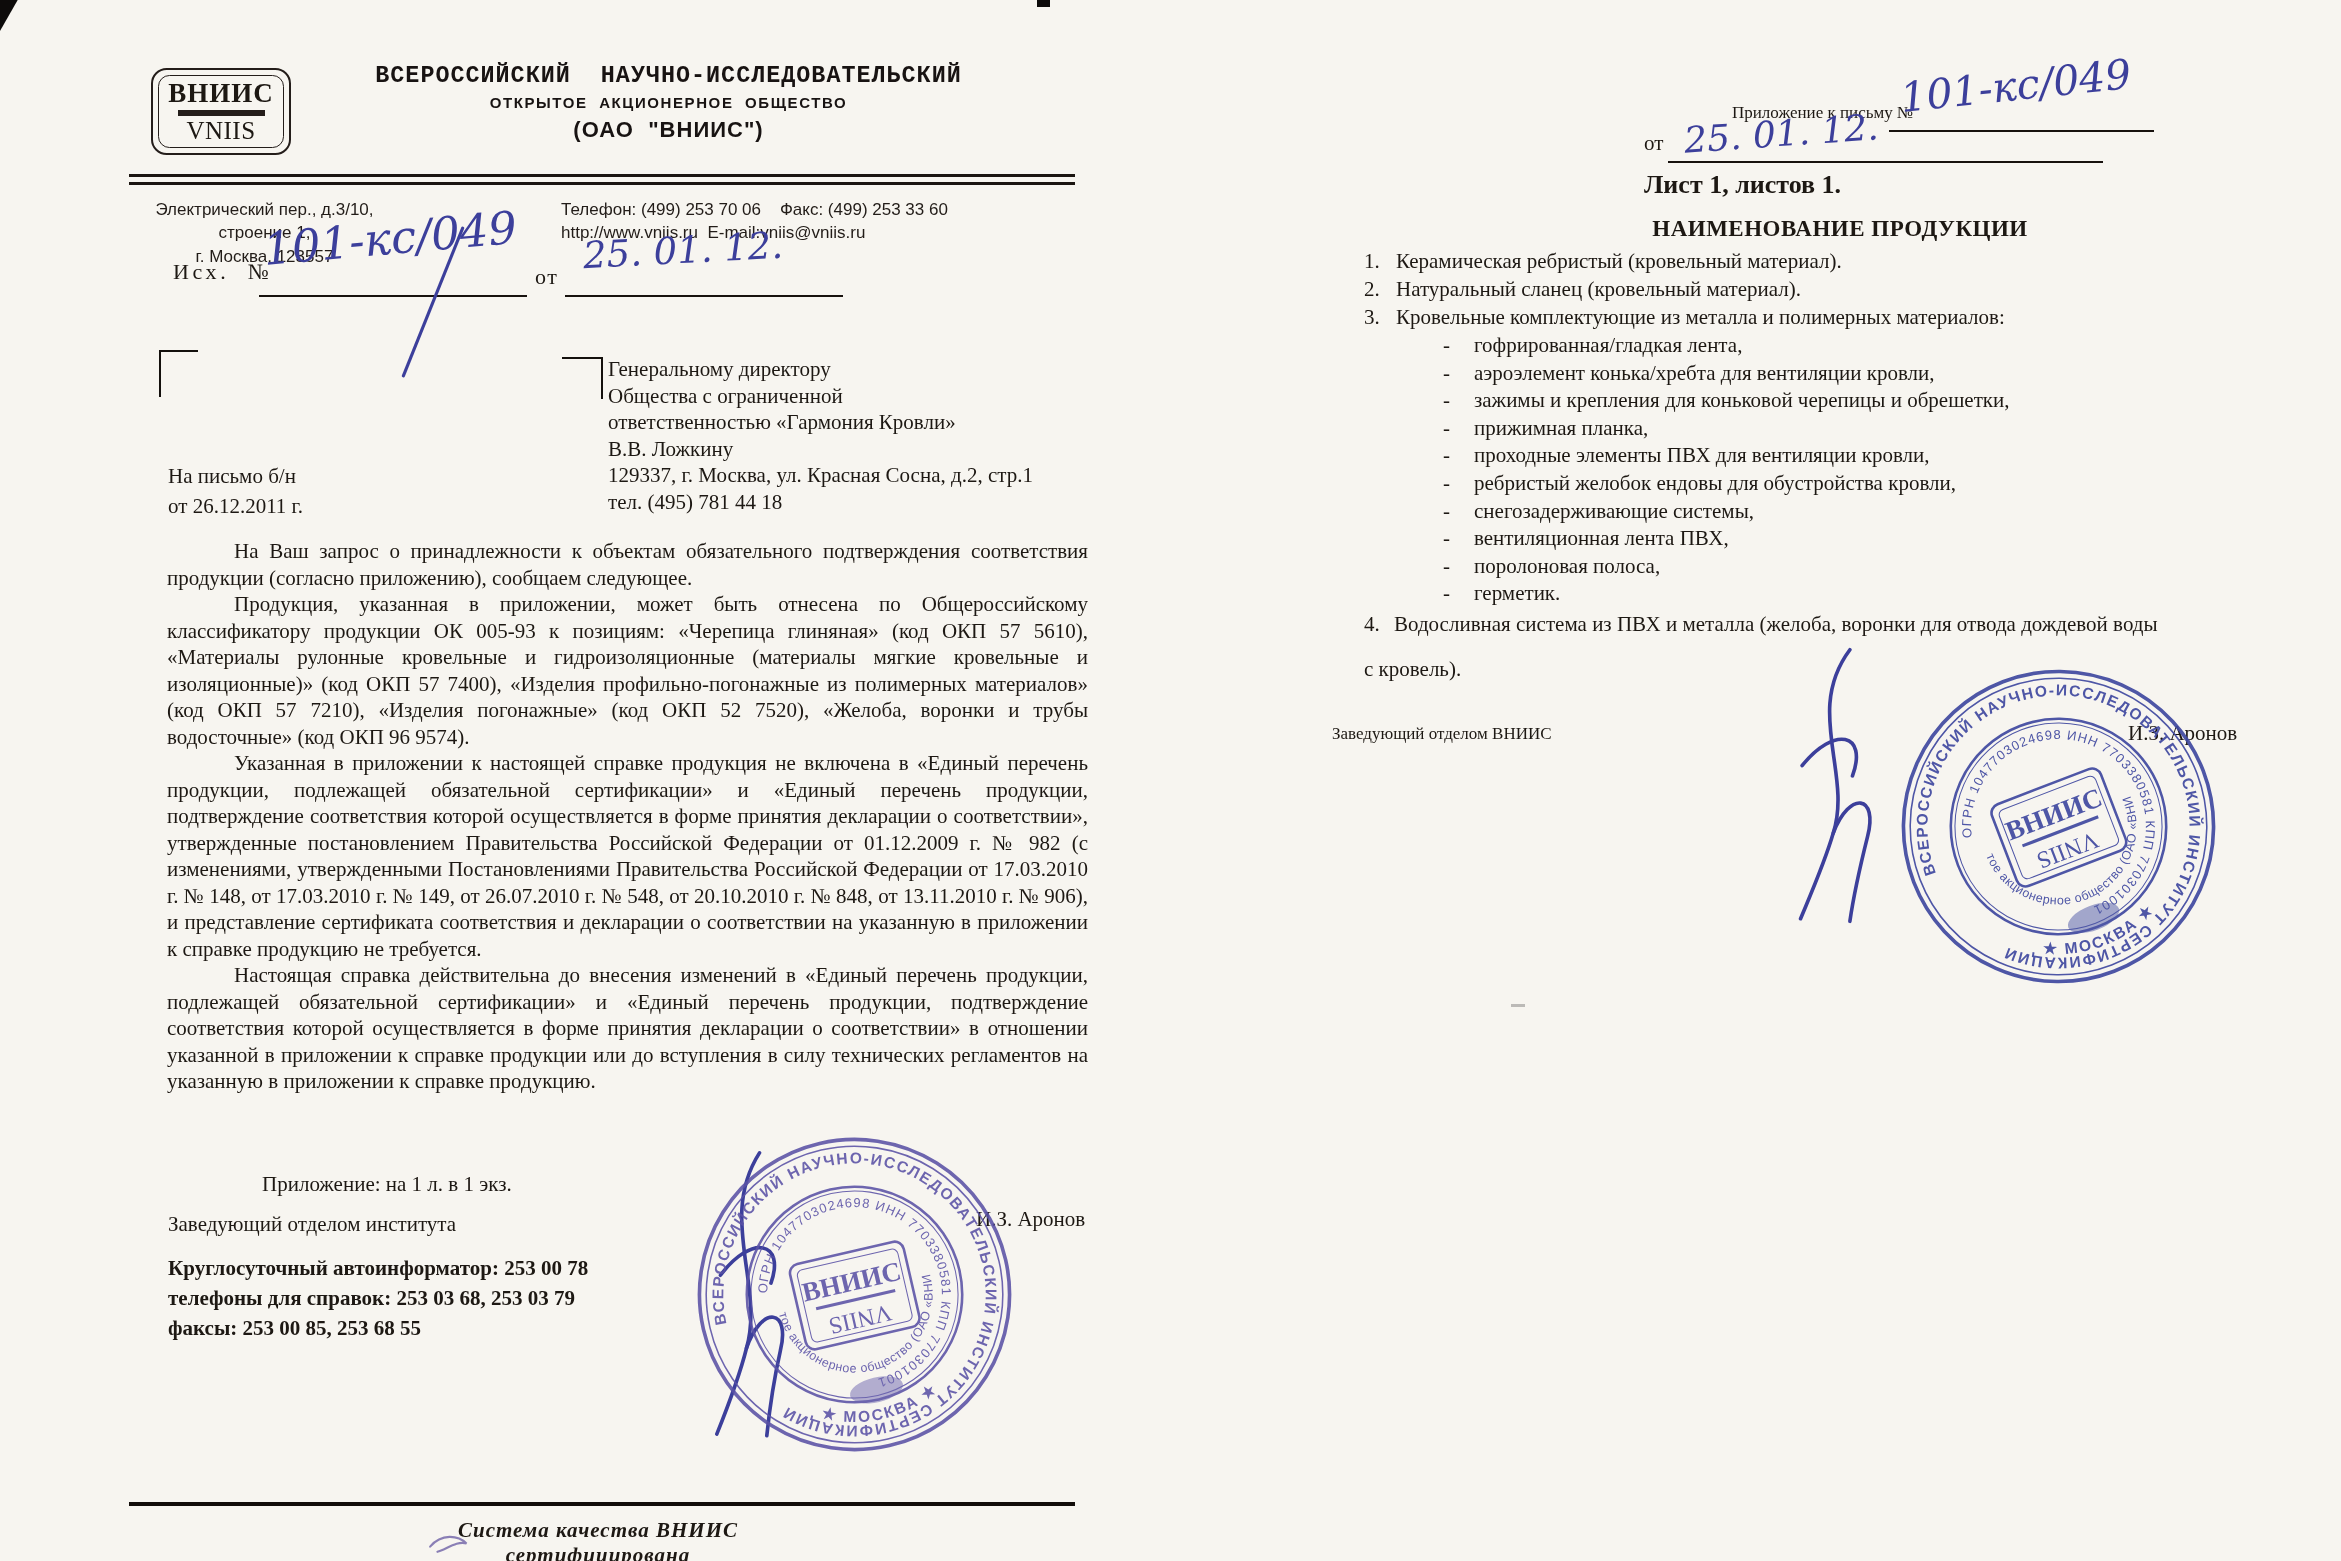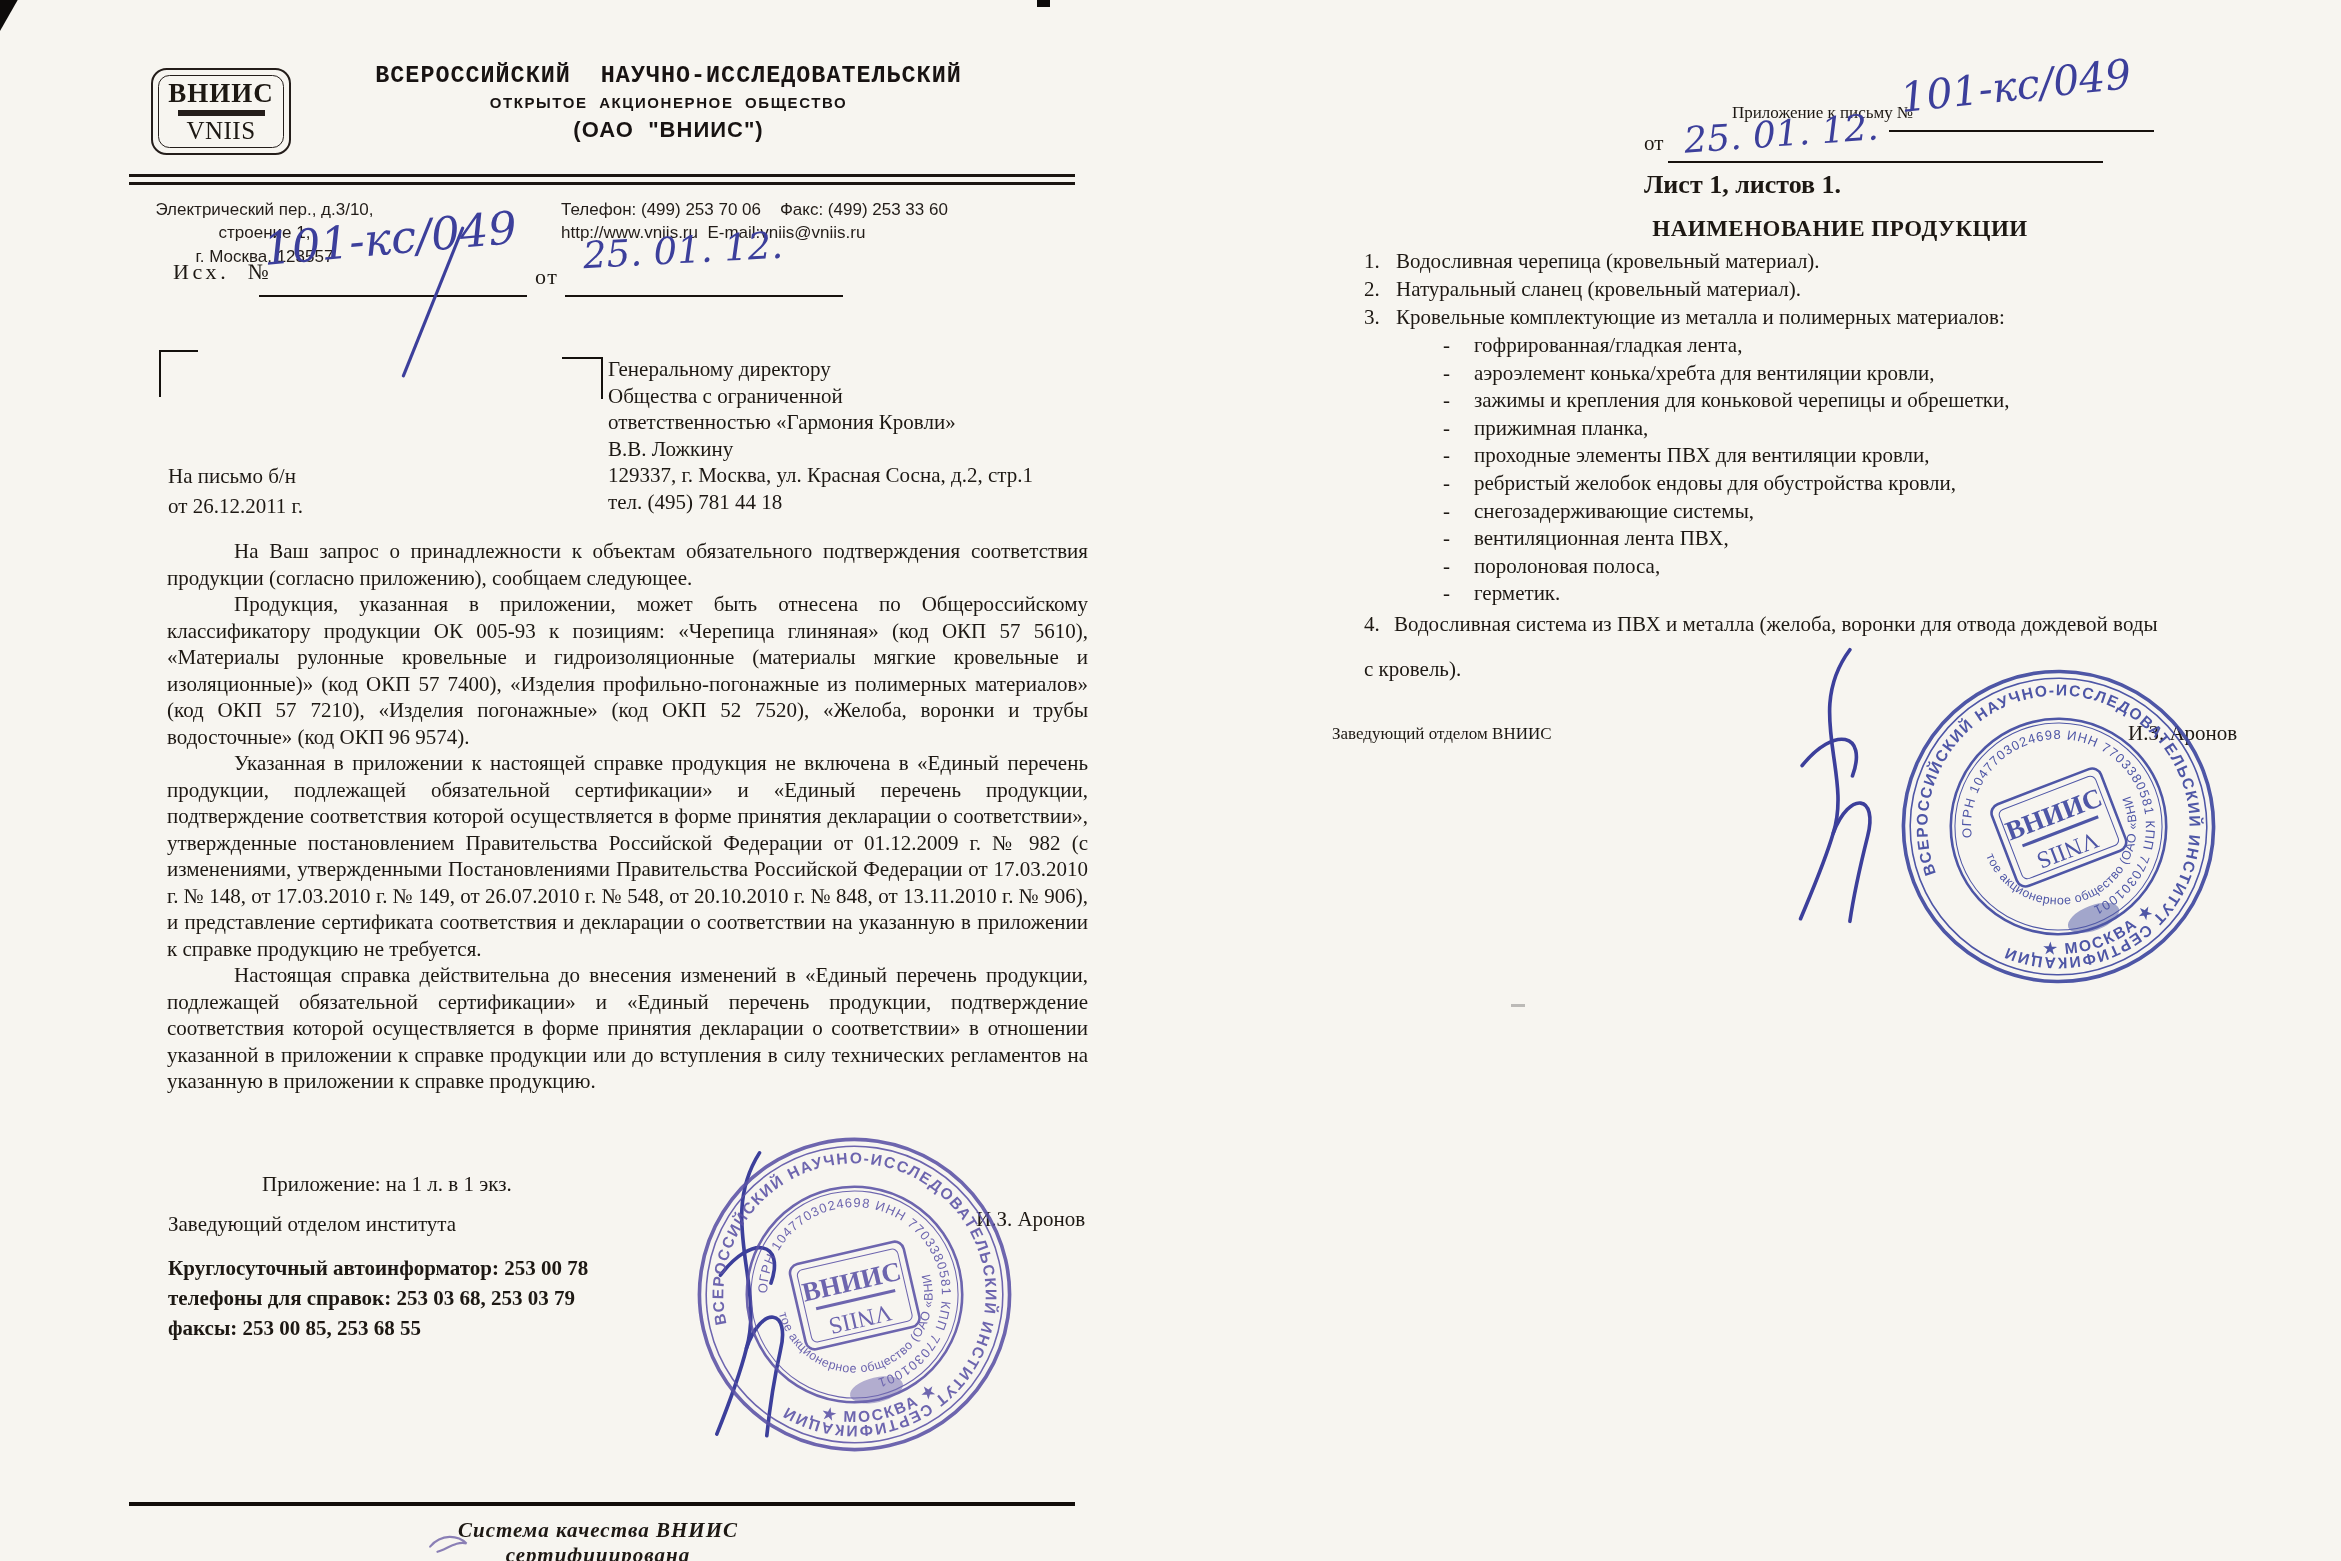--- a/index.html
+++ b/index.html
@@ -208,21 +208,21 @@
     <div class="abs u-line" id="annex-line1"></div>
     <div class="abs" id="annex-ot">от</div>
     <div class="abs hand" id="annex-date-hw">25. 01. 12.</div>
     <div class="abs u-line" id="annex-line2"></div>
     <div class="abs" id="annex-sheet">Лист 1, листов 1.</div>
 
     <div class="abs" id="annex-title">НАИМЕНОВАНИЕ ПРОДУКЦИИ</div>
 
     <div class="abs num-row" style="top:249px;">
       <span class="no">1.</span>
-      <span class="txt">Водосливная черепица (кровельный материал).</span>
+      <span class="txt">Керамическая ребристый (кровельный материал).</span>
     </div>
     <div class="abs num-row" style="top:277px;">
       <span class="no">2.</span>
       <span class="txt">Натуральный сланец (кровельный материал).</span>
     </div>
     <div class="abs num-row" style="top:305px;">
       <span class="no">3.</span>
       <span class="txt">Кровельные комплектующие из металла и полимерных материалов:</span>
     </div>
 

